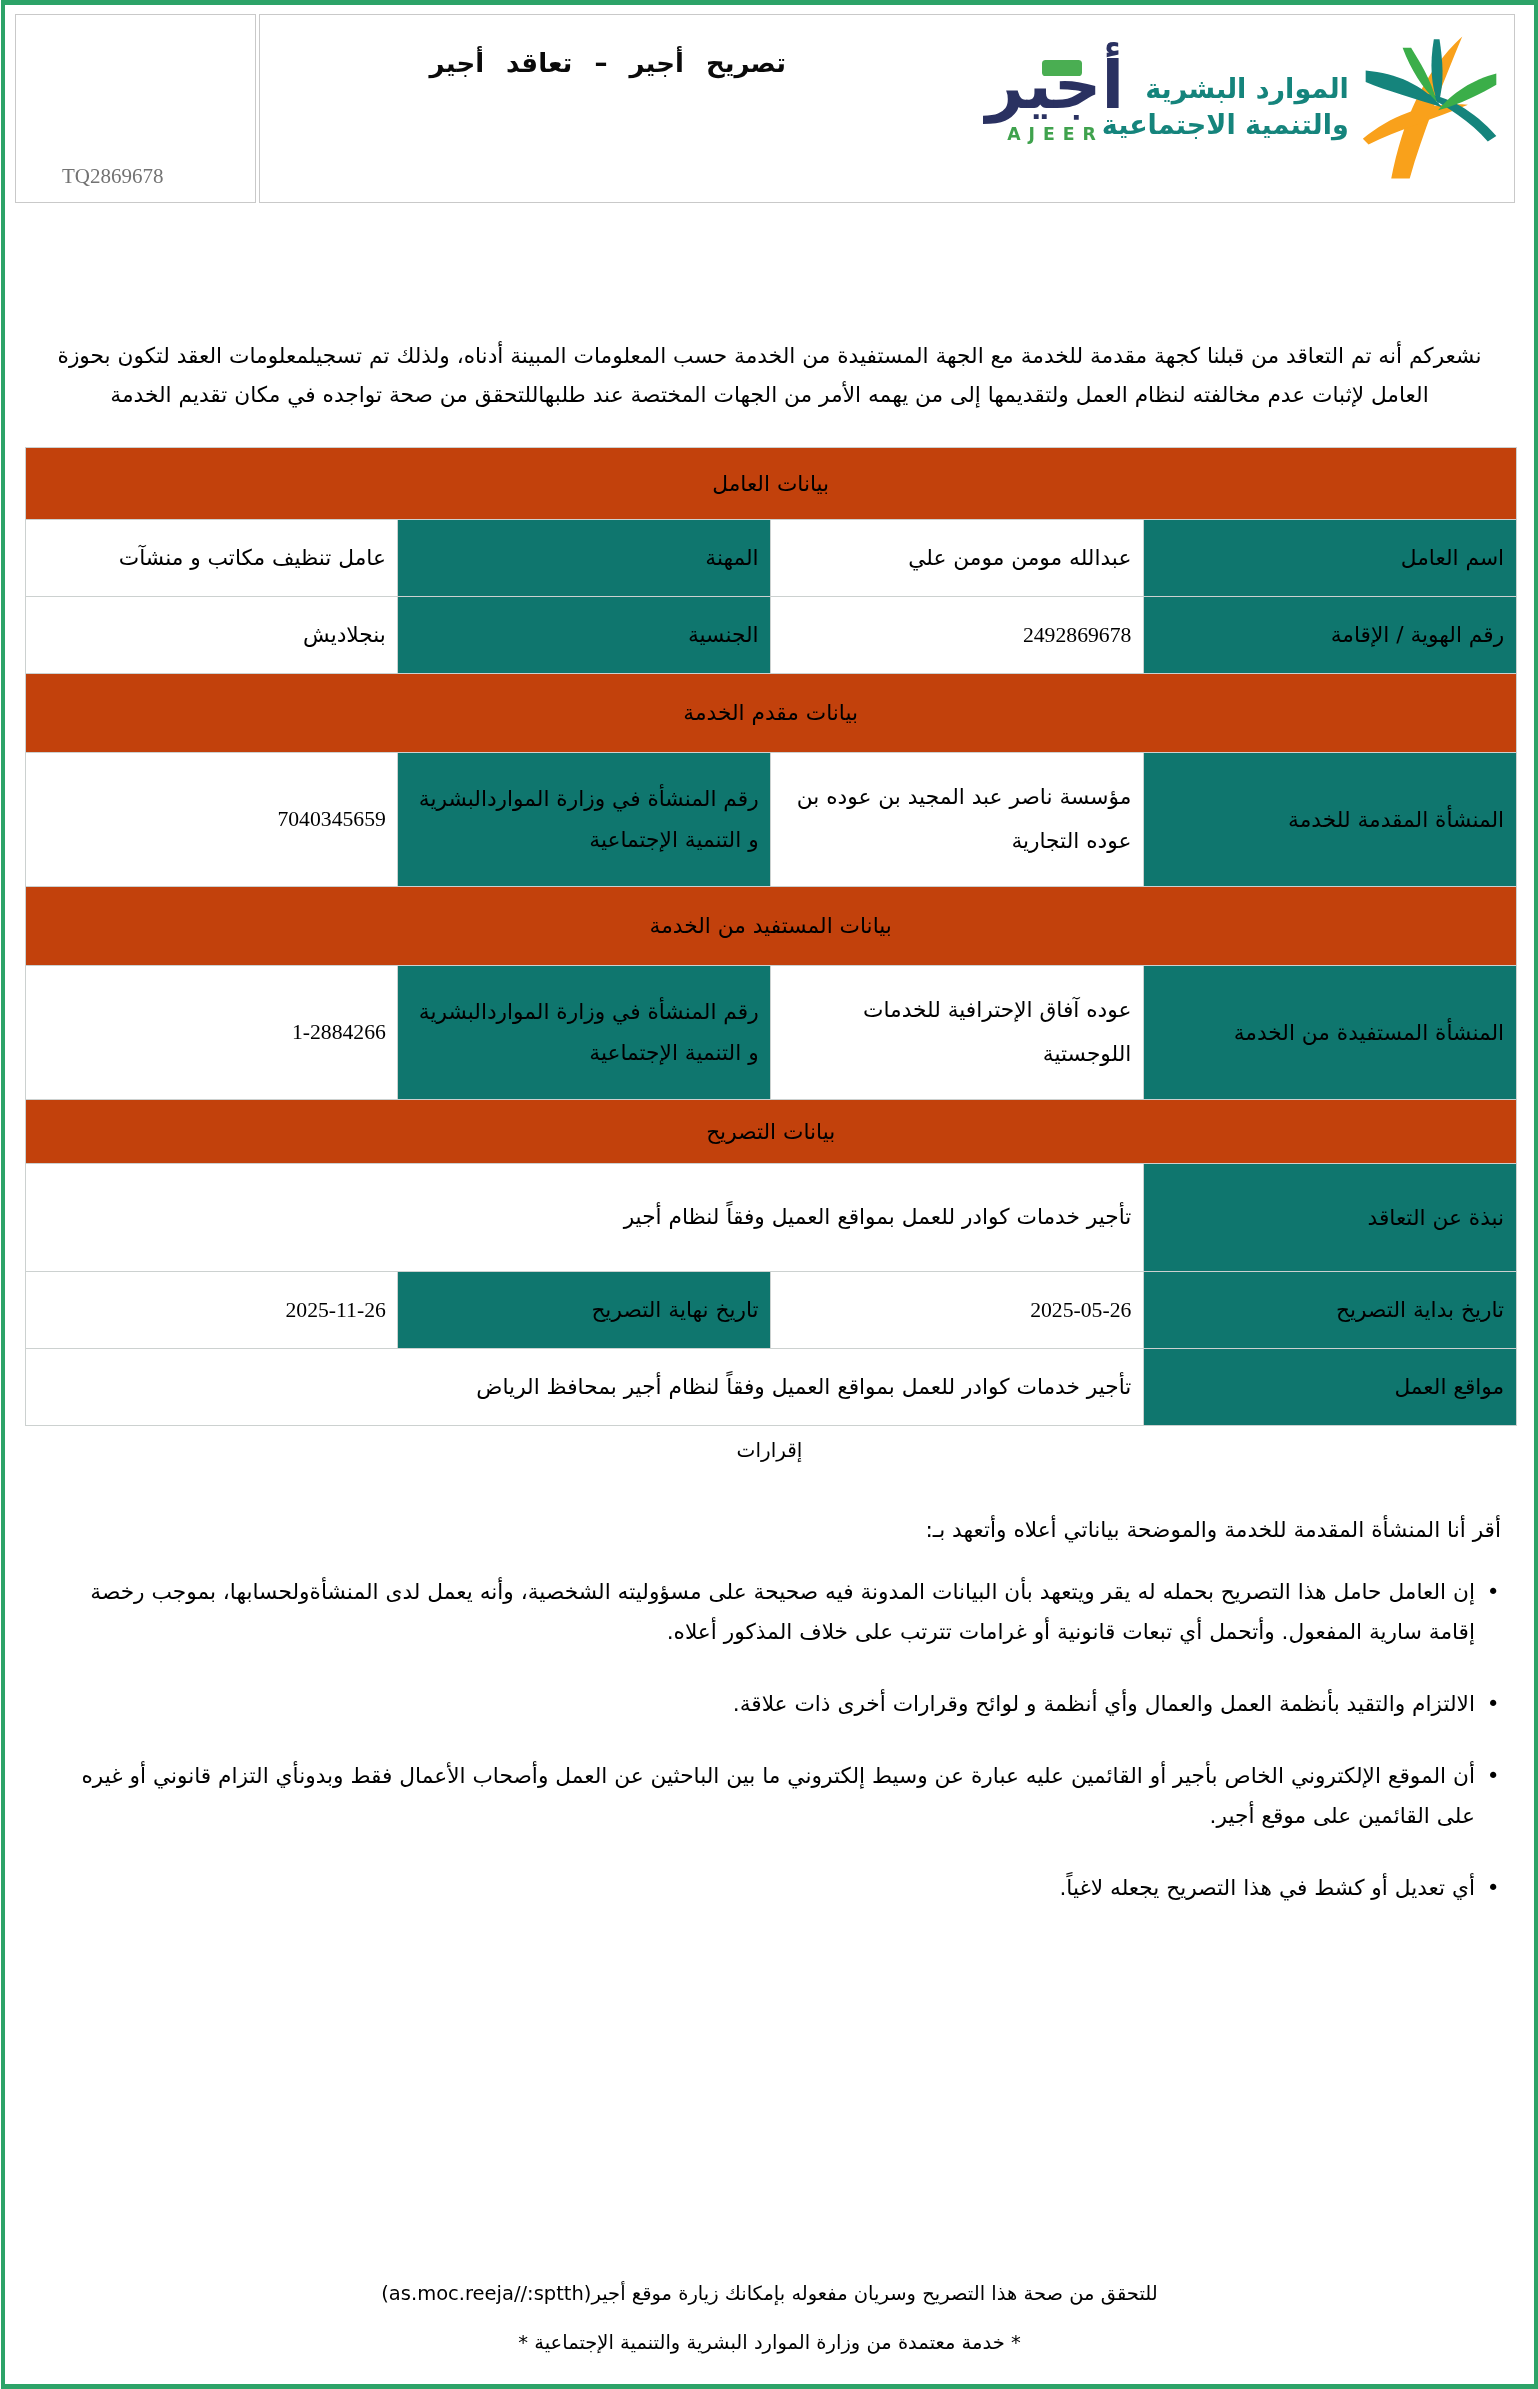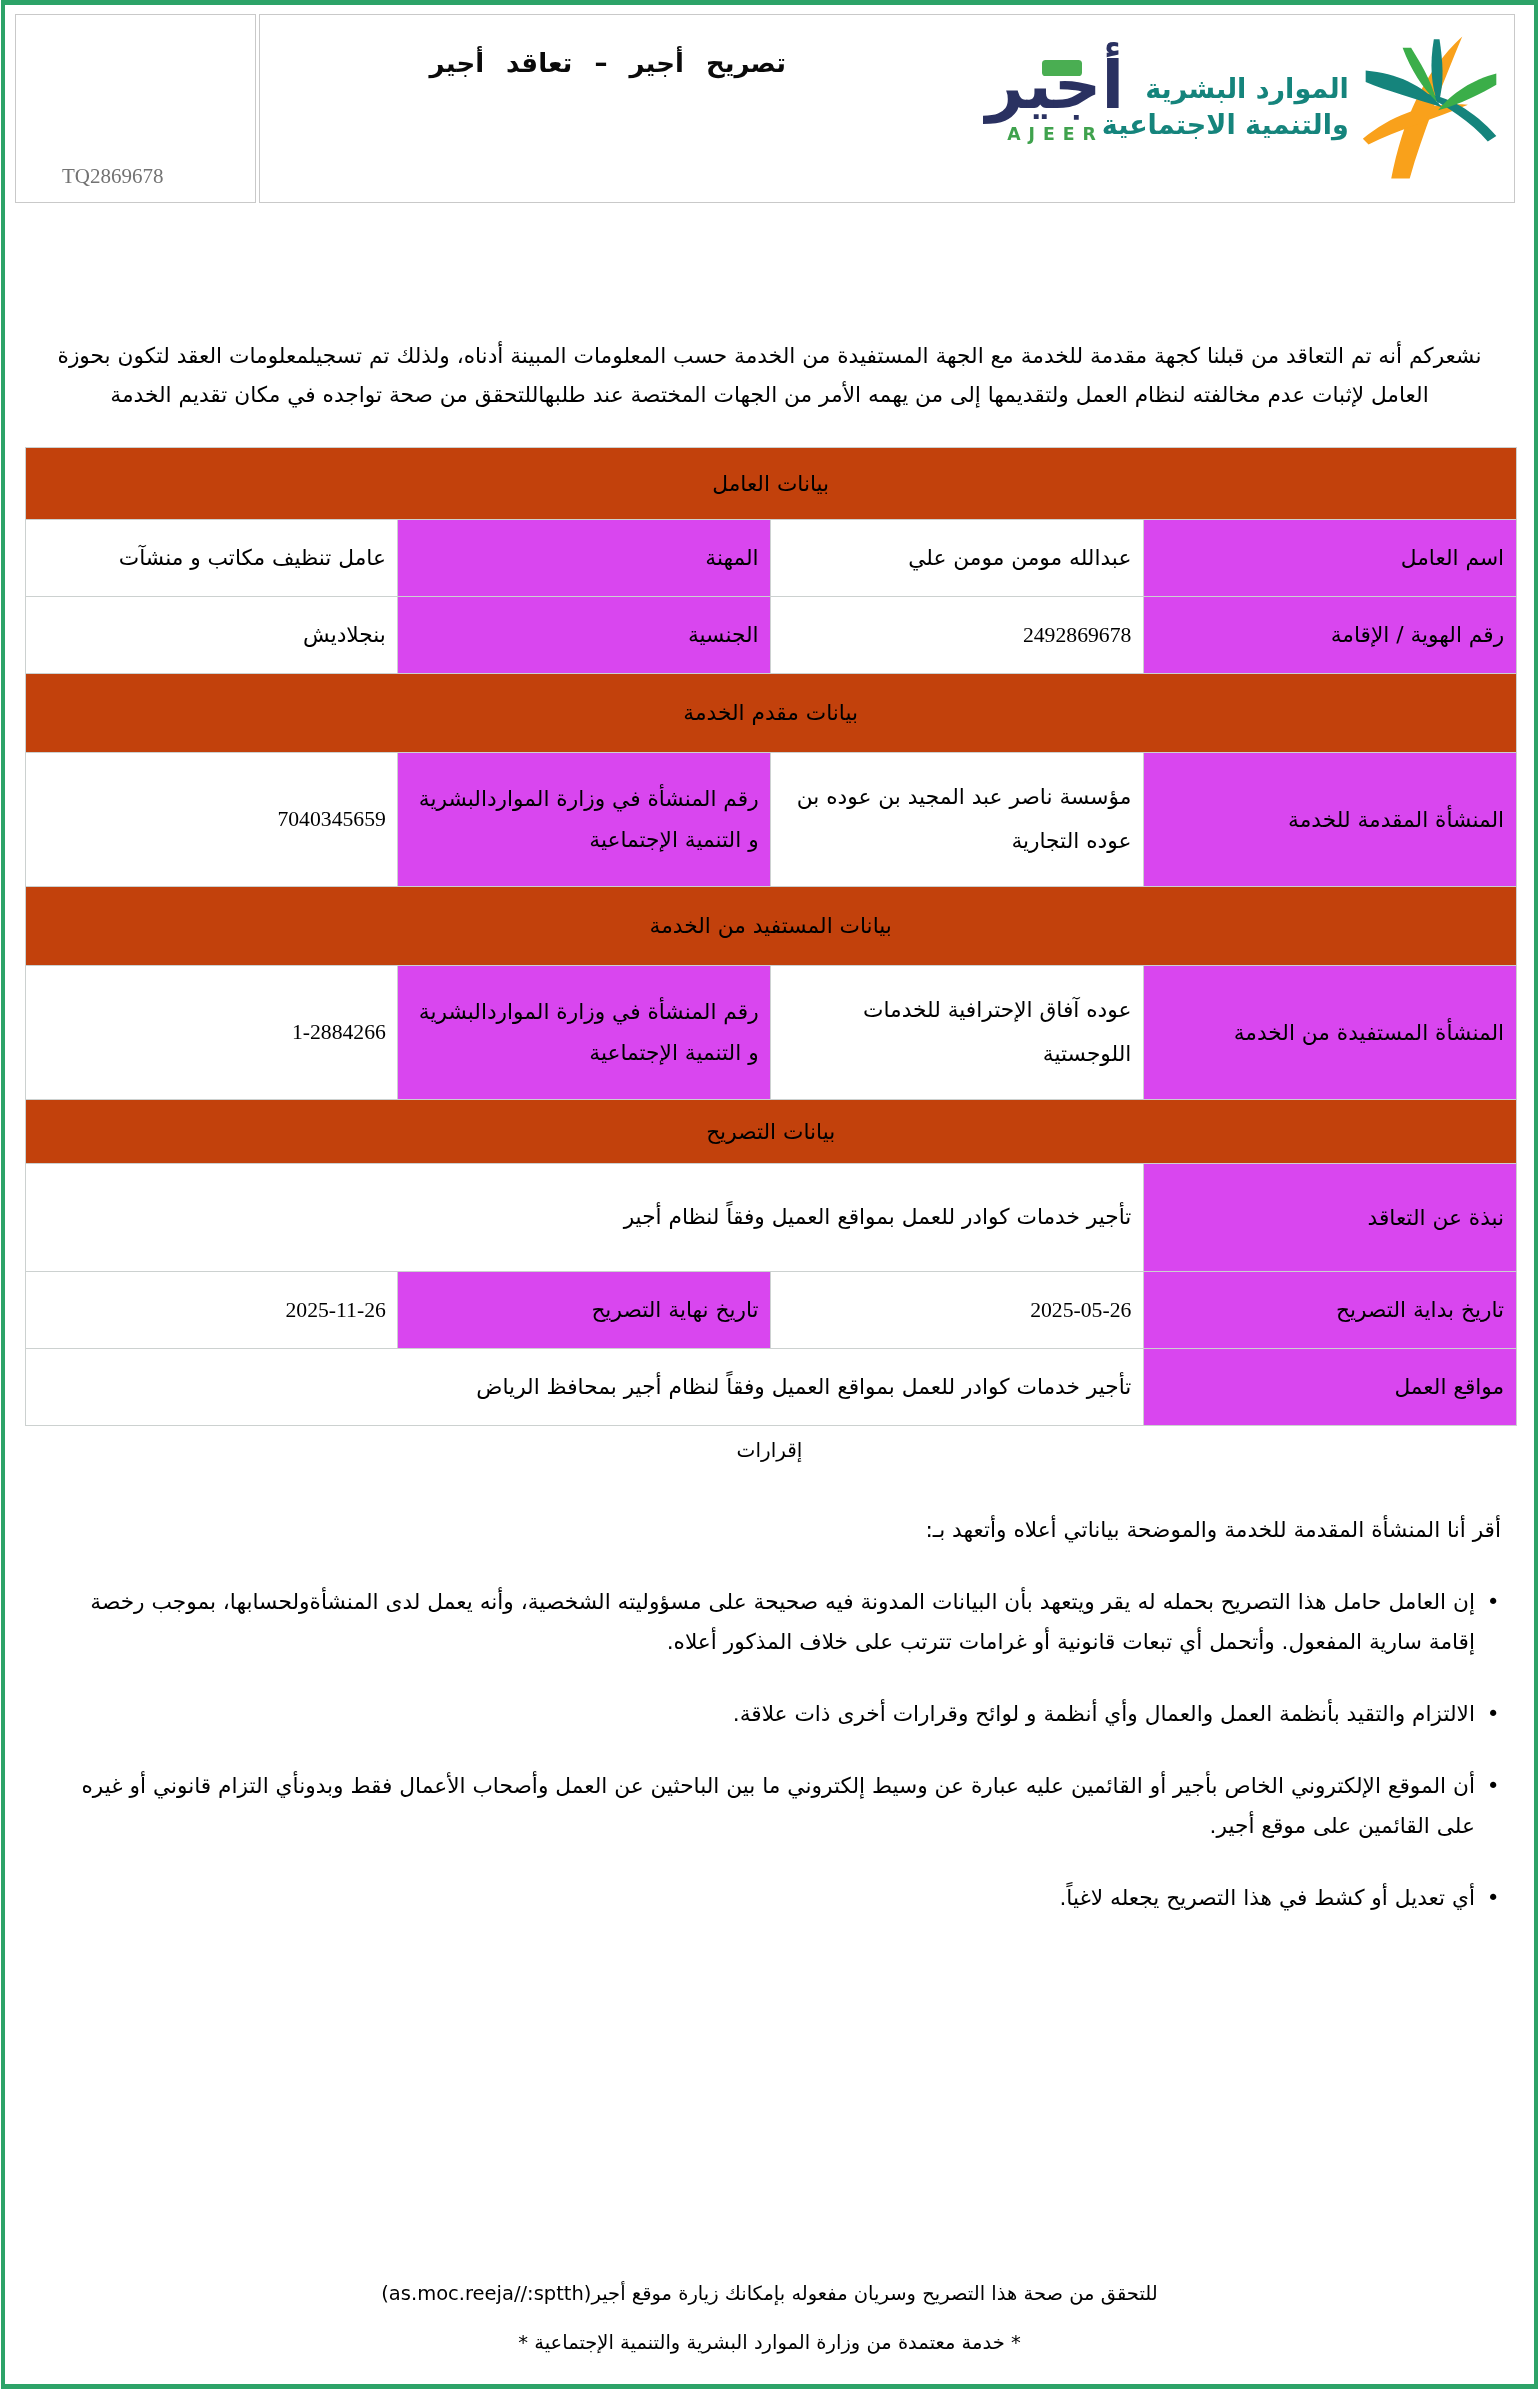--- a/index.html
+++ b/index.html
@@ -77,31 +77,31 @@
     border-collapse:collapse; table-layout:fixed;
   }
   table.data-table td {
     border:1.4px solid #ccd1d0; font-size:21.7px;
     vertical-align:middle; padding:7.2px 11.6px;
   }
   td.sec {
     background:#c2410c; text-align:center;
     height:72px; font-size:21px;
   }
-  td.lbl { background:#d946ef; text-align:right; line-height:1.9; }
+  td.lbl { background:#0f766e; text-align:right; line-height:1.9; }
   td.val { background:#fff; text-align:right; line-height:2.05; }
   tr.r-norm { height:77px; }
   tr.r-tall { height:134px; }
   tr.r-mid  { height:108px; }
   .num { font-family:"Liberation Serif","DejaVu Serif",serif; font-size:22.4px; }
   
   .decl-heading { text-align:center; font-size:20px; margin-top:11.6px; }
   .decl { padding:0 33px 0 43px; font-size:21.7px; }
   .decl-intro { margin-top:55px; }
-  .decl ul { list-style:none; margin-top:40px; }
+  .decl ul { list-style:none; margin-top:30px; }
   .decl li {
     position:relative; padding-right:26px;
     margin-bottom:32px; line-height:1.85;
   }
   .decl li::before {
     content:"\2022";
     position:absolute; right:1.4px; top:0;
     font-size:21.7px;
   }
   

